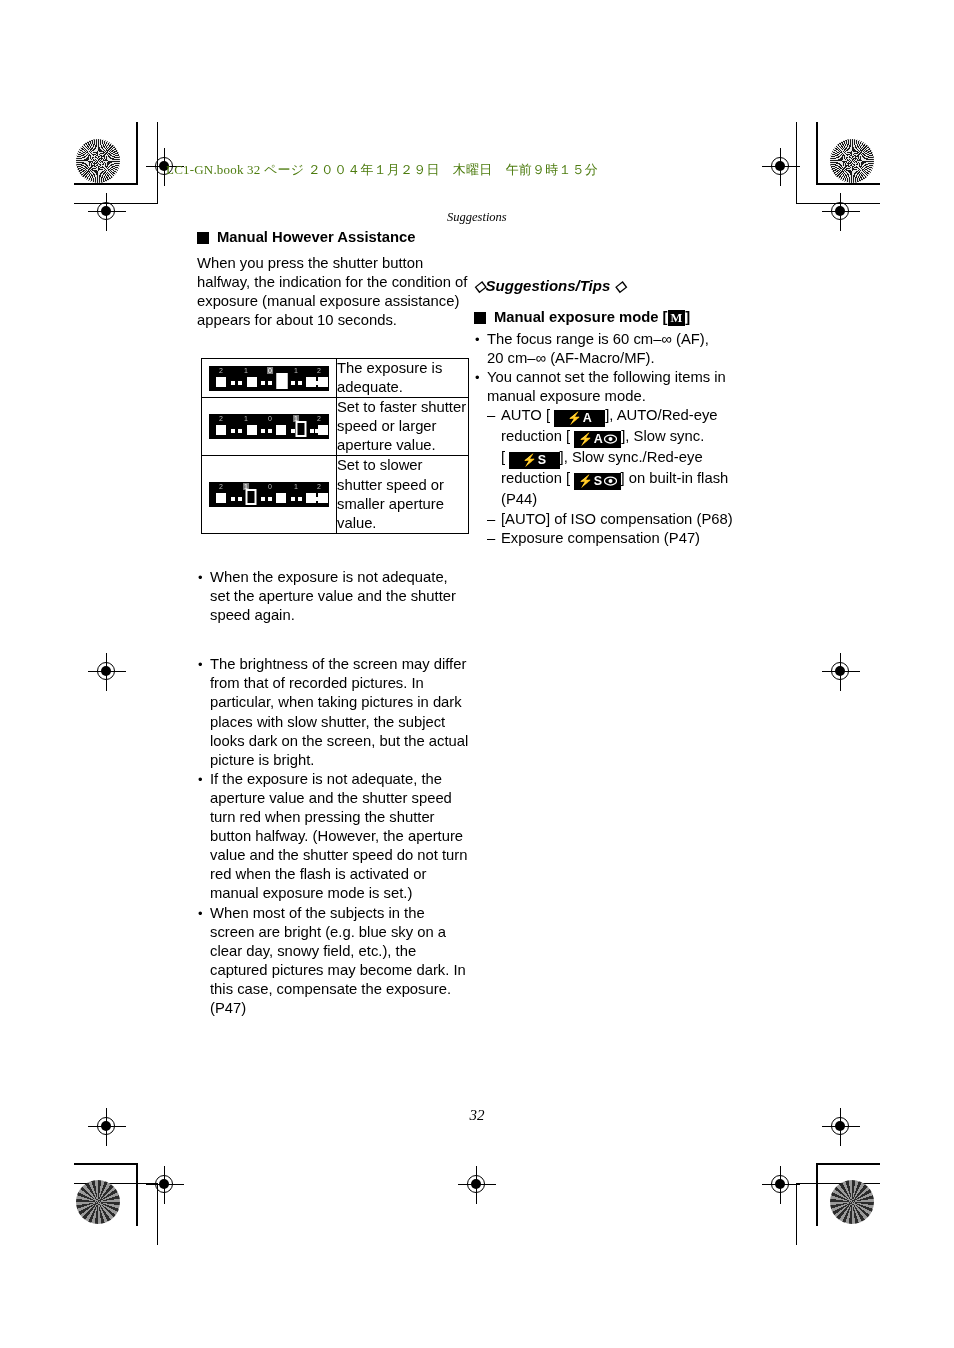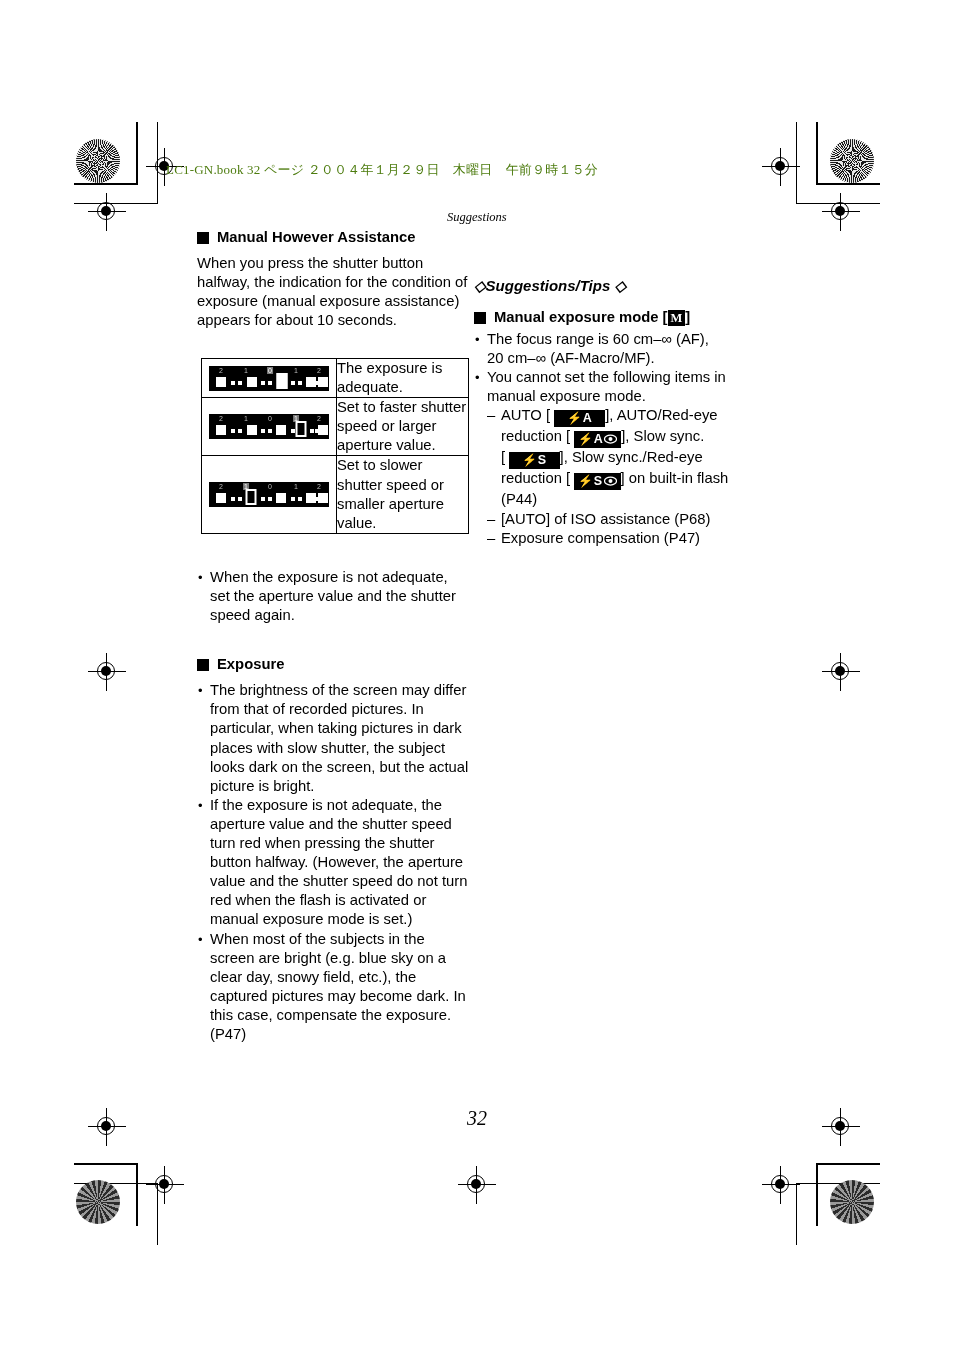--- a/index.html
+++ b/index.html
@@ -271,21 +271,21 @@
     margin: 0 0 13px 0;
   }
 
   .page-num {
     position: absolute;
     left: 0; right: 0;
     top: 1107px;
     text-align: center;
     font-family: "Liberation Serif", serif;
     font-style: italic;
-    font-size: 20px;
+    font-size: 15px;
   }
 </style>
 </head>
 <body>
 
 <div>
 
   <div class="crop-line" style="left:74px; top:183px; width:64px; height:2px;"></div>
   <div class="crop-line" style="left:136px; top:122px; width:2px; height:62px;"></div>
   <div class="crop-line" style="left:74px; top:203px; width:84px; height:1px;"></div>
@@ -474,24 +474,20 @@
   </tbody>
 </table>
 
 <div class="col" style="left:197px; top:568px;">
   <ul class="bullets">
     <li>When the exposure is not adequate, set the aperture value and the shutter speed again.</li>
   </ul>
 
   <div class="gap-lg"></div>
 
-  <h2 class="head">
-    <span class="sq"></span>
-    <span>Exposure</span>
-  </h2>
 
   <ul class="bullets">
     <li>The brightness of the screen may differ from that of recorded pictures. In particular, when taking pictures in dark places with slow shutter, the subject looks dark on the screen, but the actual picture is bright.</li>
     <li>If the exposure is not adequate, the aperture value and the shutter speed turn red when pressing the shutter button halfway. (However, the aperture value and the shutter speed do not turn red when the flash is activated or manual exposure mode is set.)</li>
     <li>When most of the subjects in the screen are bright (e.g. blue sky on a clear day, snowy field, etc.), the captured pictures may become dark. In this case, compensate the exposure. (P47)</li>
   </ul>
 </div>
 
 <div class="col col-right">
 
@@ -532,20 +528,20 @@
           </span><span>], Slow sync./Red-eye</span><br>
           <span>reduction [</span>
           <span class="fbadge">
             <span class="bolt">⚡</span><span>S</span><span class="eye"><svg viewBox="0 0 26 18" width="13" height="10">
                   <ellipse cx="13" cy="9" rx="12" ry="8" fill="none" stroke="#fff" stroke-width="2.5"></ellipse>
                   <circle cx="13" cy="9" r="4" fill="#fff"></circle>
                 </svg></span>
           </span><span>] on built-in flash</span><br>
           <span>(P44)</span>
         </li>
-        <li>[AUTO] of ISO assistance (P68)</li>
+        <li>[AUTO] of ISO compensation (P68)</li>
         <li>Exposure compensation (P47)</li>
       </ul>
     </li>
   </ul>
 </div>
 
 <div class="page-num">32</div>
 
 </body></html>

